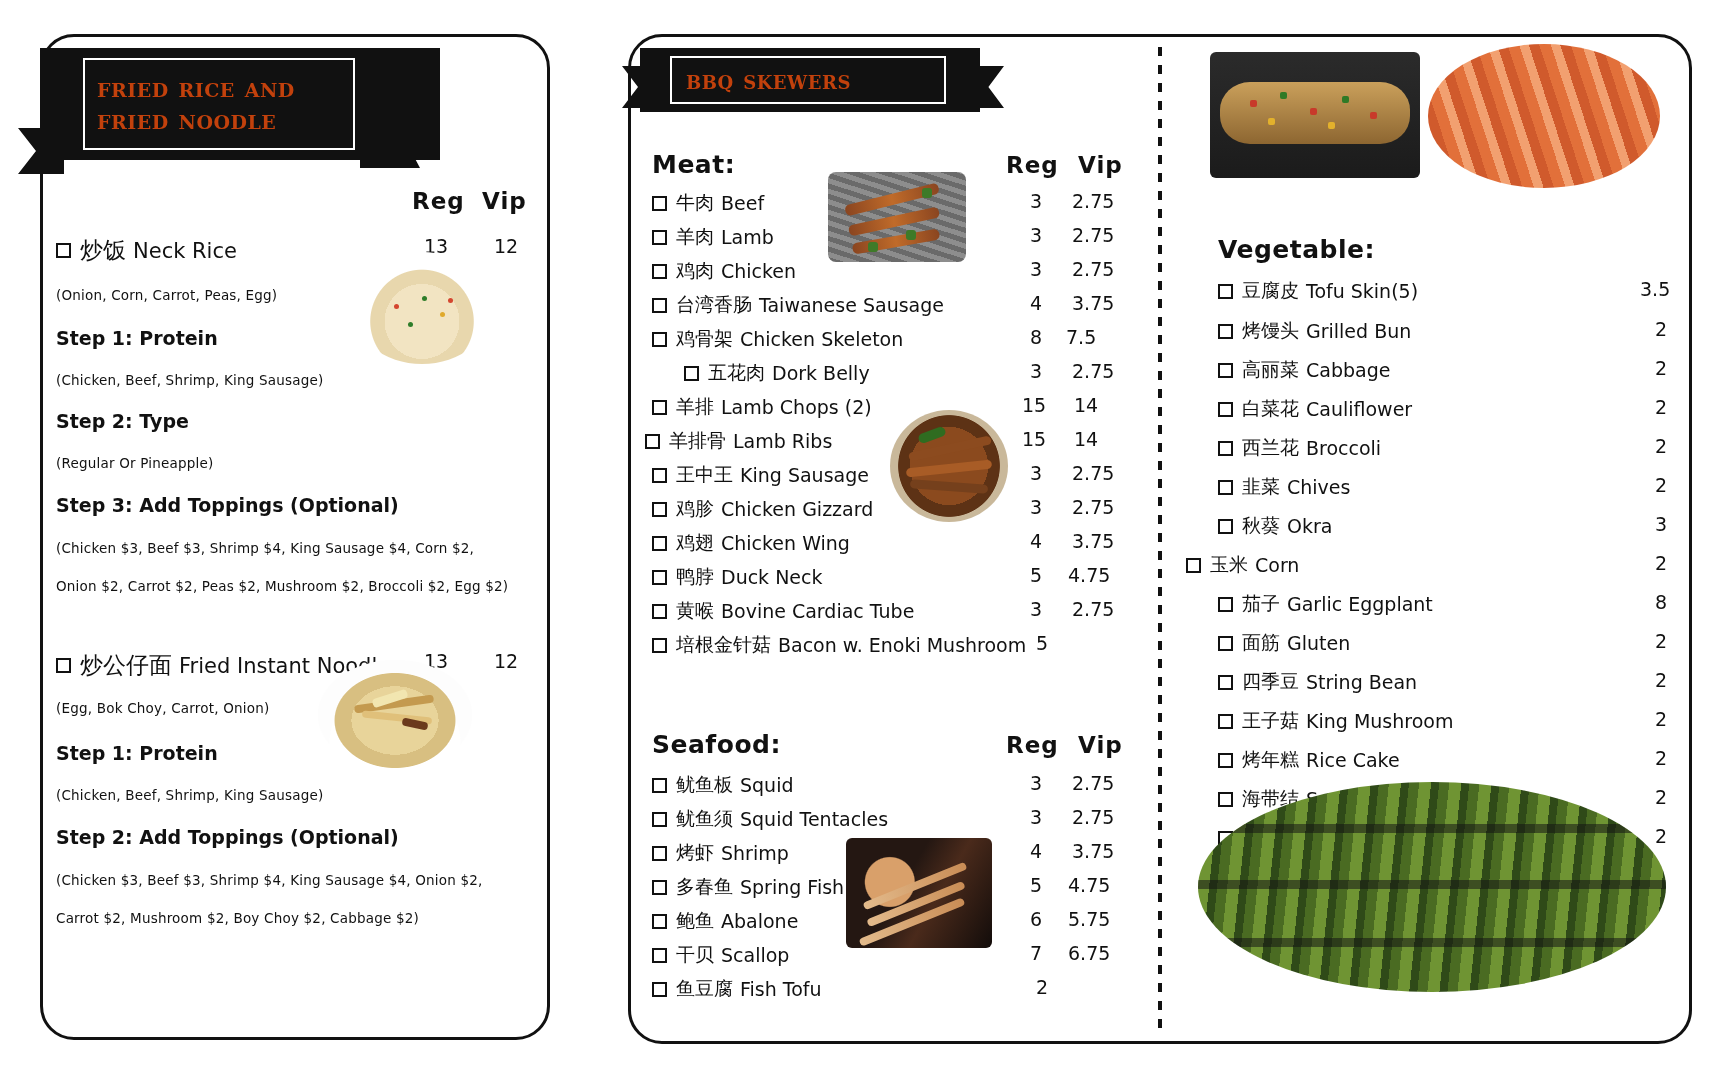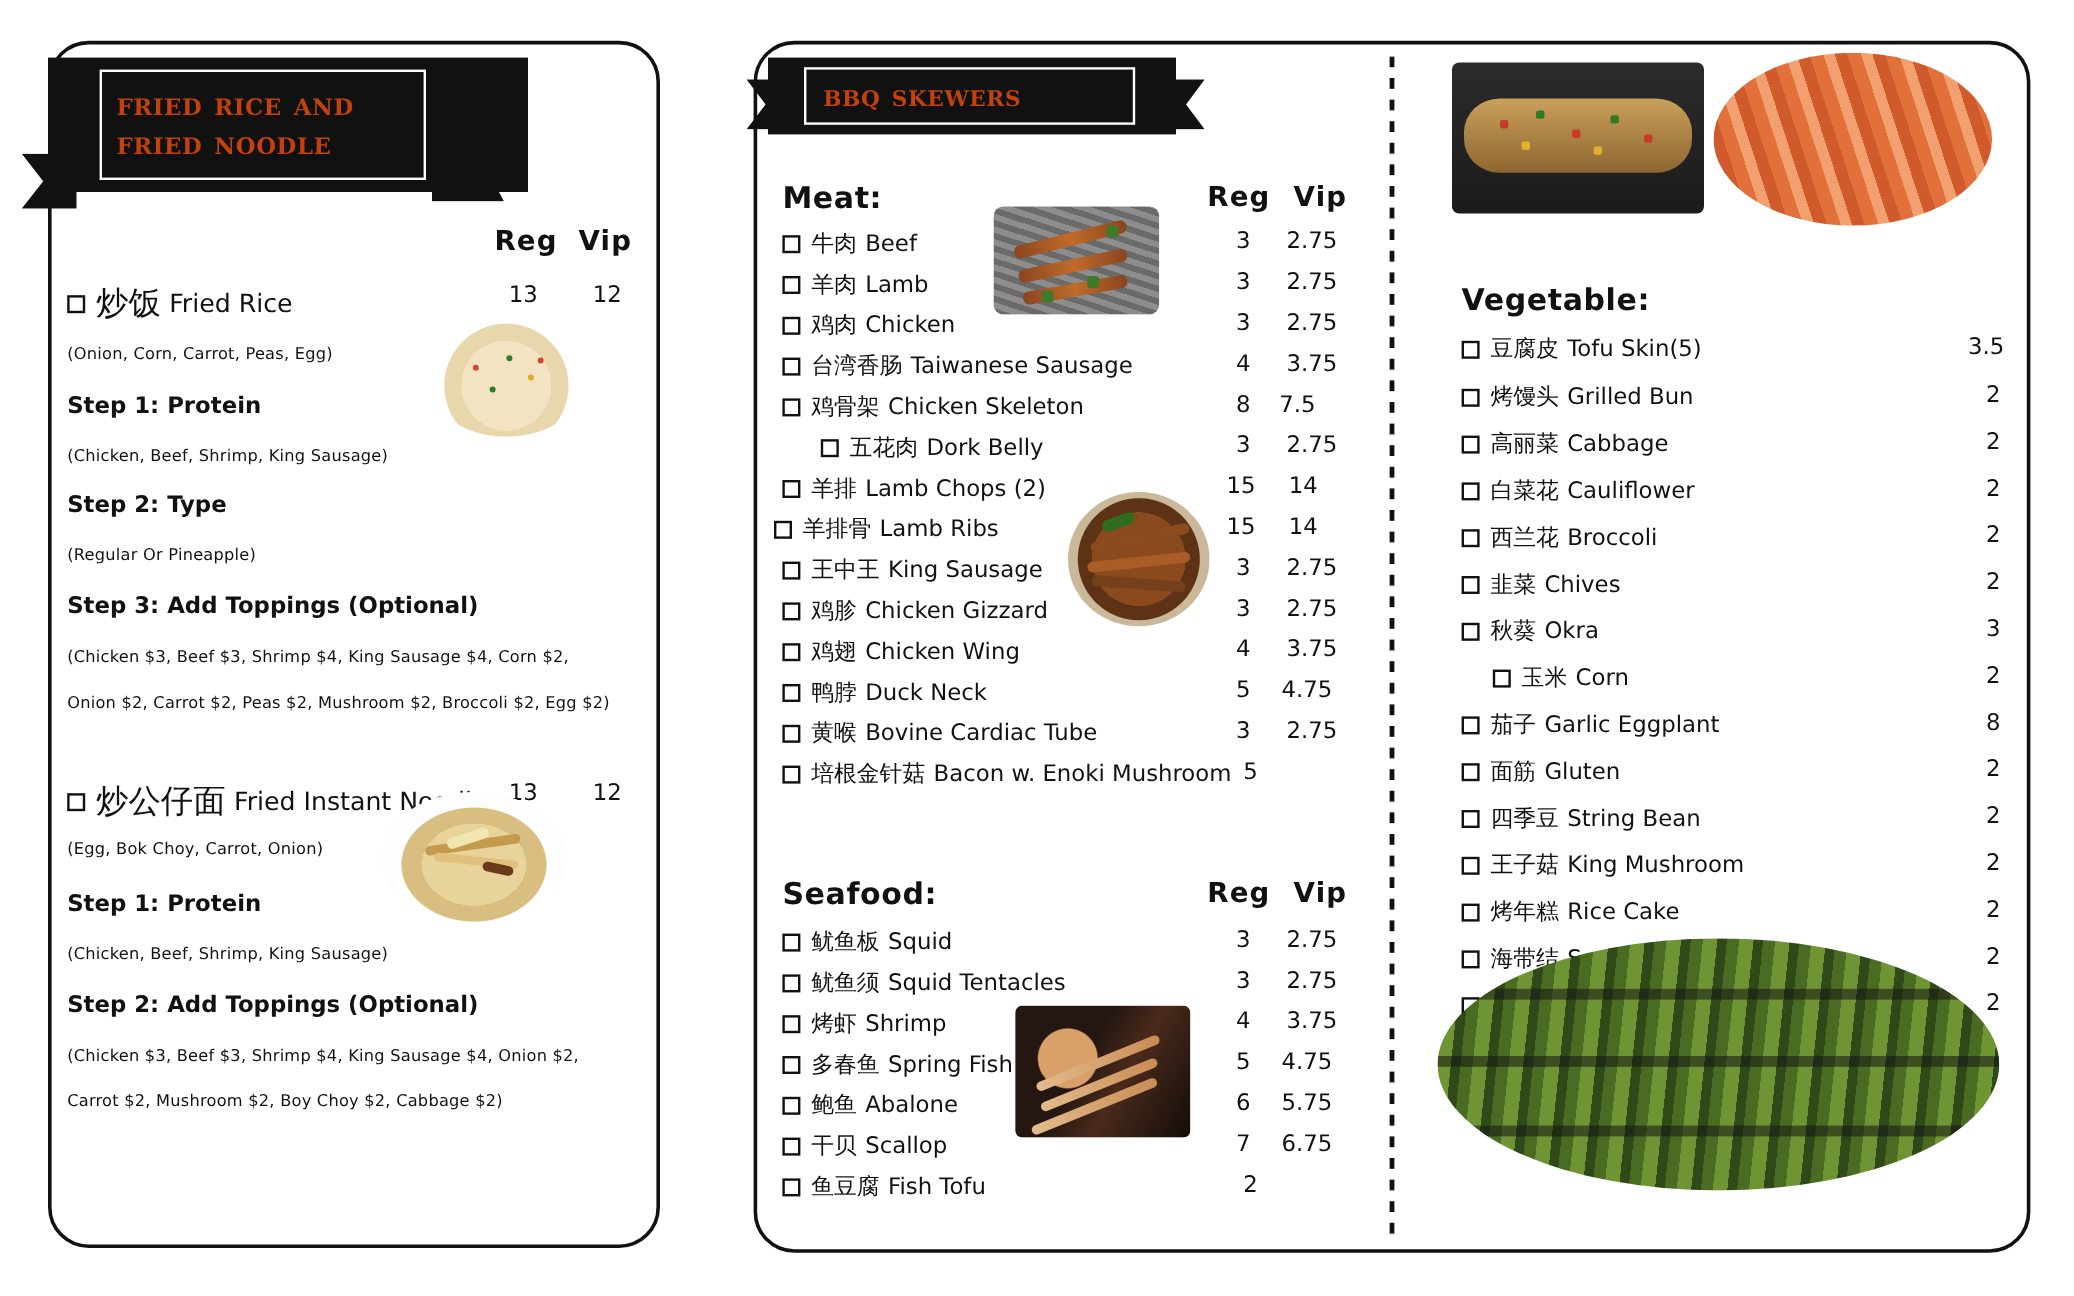--- a/index.html
+++ b/index.html
@@ -147,21 +147,21 @@
     font-size: 13.5px;
     letter-spacing: 0.2px;
   }
   .bigrow-name {
     position: absolute;
     display: flex;
     align-items: center;
     font-size: 21px;
     white-space: nowrap;
   }
-  .bigrow-name .cn { font-size: 27px; }
+  .bigrow-name .cn { font-size: 23px; }
   .bigrow-name .en { font-size: 21px; }
 
   
   .photo {
     position: absolute;
     overflow: hidden;
     background: #caa;
   }
 
   
@@ -280,21 +280,21 @@
       <div class="ribbon-title sc">Fried Noodle</div>
     </div>
   </div>
 
   <div class="hdr-regvip" style="left:412px; top:188px;">Reg</div>
   <div class="hdr-regvip" style="left:482px; top:188px;">Vip</div>
 
   <div class="bigrow-name" style="left:56px; top:235px;">
     <span class="cb"></span>
     <span class="cn">炒饭</span>
-    <span class="en">Fried Rice</span>
+    <span class="en">Neck Rice</span>
   </div>
   <div class="price" style="left:424px; top:235px;">13</div>
   <div class="price" style="left:494px; top:235px;">12</div>
 
   <div class="note" style="left:56px; top:287px;">(Onion, Corn, Carrot, Peas, Egg)</div>
 
   <div class="steptitle" style="left:56px; top:327px;">Step 1: Protein</div>
   <div class="note" style="left:56px; top:372px;">(Chicken, Beef, Shrimp, King Sausage)</div>
 
   <div class="steptitle" style="left:56px; top:410px;">Step 2: Type</div>
@@ -601,21 +601,21 @@
   </div>
   <div class="price" style="left:1655px; top:474px;">2</div>
 
   <div class="row" style="left:1218px; top:513px;">
     <span class="cb"></span>
     <span class="cn">秋葵</span>
     <span class="en">Okra</span>
   </div>
   <div class="price" style="left:1655px; top:513px;">3</div>
 
-  <div class="row" style="left:1244px; top:552px;">
+  <div class="row" style="left:1186px; top:552px;">
     <span class="cb"></span>
     <span class="cn">玉米</span>
     <span class="en">Corn</span>
   </div>
   <div class="price" style="left:1655px; top:552px;">2</div>
 
   <div class="row" style="left:1218px; top:591px;">
     <span class="cb"></span>
     <span class="cn">茄子</span>
     <span class="en">Garlic Eggplant</span>

